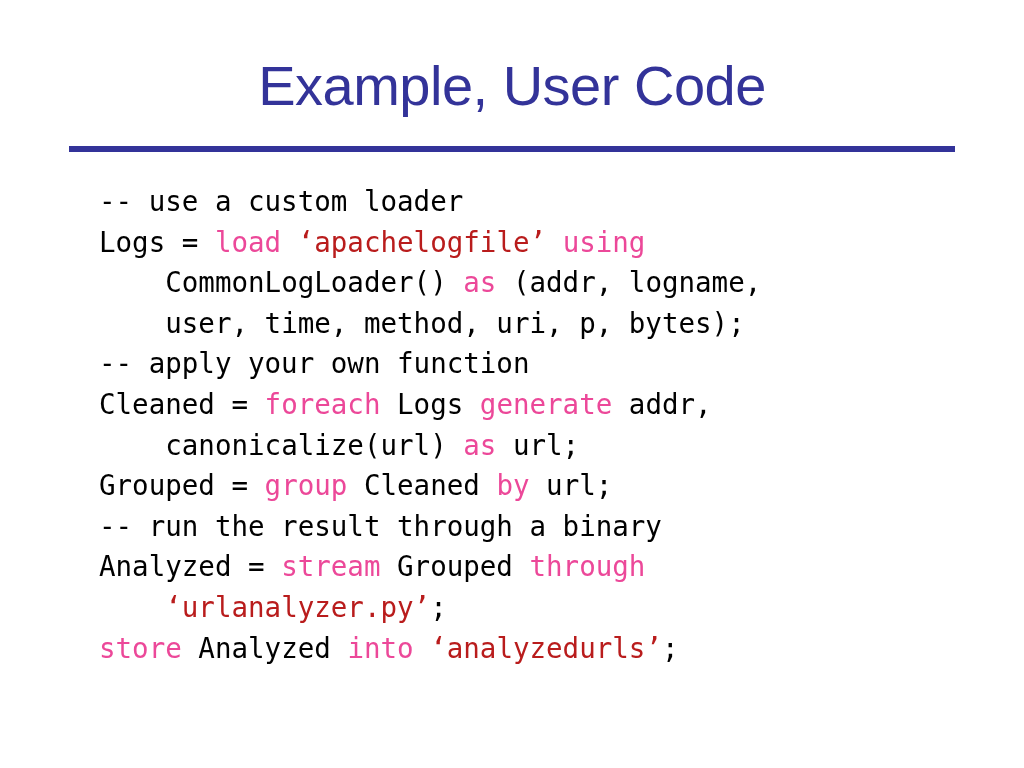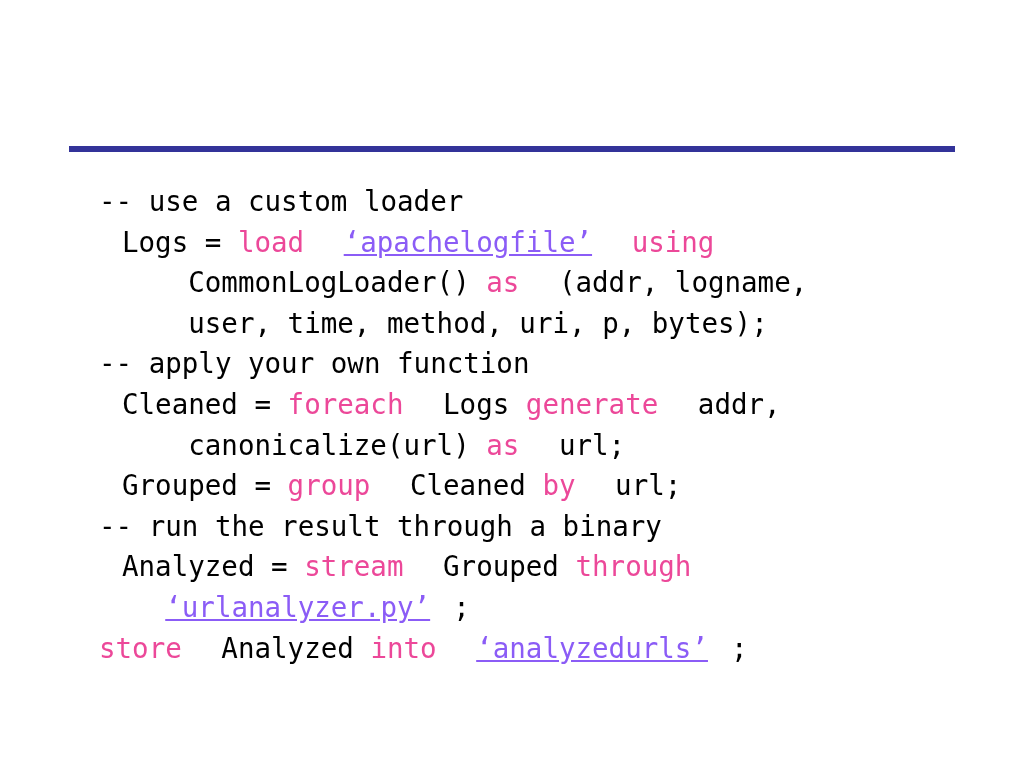--- a/index.html
+++ b/index.html
@@ -46,28 +46,29 @@
     font-size: 27.5px;
     line-height: 40.6px;
     color: #000000;
     white-space: pre;
     letter-spacing: 0px;
   }
   .code-line {
     white-space: pre;
     height: 40.6px;
   }
-  .tok-plain   { color: #000000; margin-left: 23px; }
+  .tok-plain   { color: #000000; }
   .tok-comment { color: #000000; text-align: center; }
   .tok-keyword { color: #ec4899; }
-  .tok-string  { color: #8b5cf6; text-decoration: underline; }
+  .tok-string  { color: #b91c1c; }
 </style>
 </head>
 <body>
 
 <div id="slide">
 
+  <div id="title">Example, User Code</div>
 
   <div id="title-rule"></div>
 
   <div id="code-block"><div class="code-line"><span class="tok-comment">-- use a custom loader</span></div><div class="code-line"><span class="tok-plain">Logs = </span><span class="tok-keyword">load</span><span class="tok-plain"> </span><span class="tok-string">‘apachelogfile’</span><span class="tok-plain"> </span><span class="tok-keyword">using</span></div><div class="code-line"><span>    </span><span class="tok-plain">CommonLogLoader() </span><span class="tok-keyword">as</span><span class="tok-plain"> (addr, logname,</span></div><div class="code-line"><span>    </span><span class="tok-plain">user, time, method, uri, p, bytes);</span></div><div class="code-line"><span class="tok-comment">-- apply your own function</span></div><div class="code-line"><span class="tok-plain">Cleaned = </span><span class="tok-keyword">foreach</span><span class="tok-plain"> Logs </span><span class="tok-keyword">generate</span><span class="tok-plain"> addr,</span></div><div class="code-line"><span>    </span><span class="tok-plain">canonicalize(url) </span><span class="tok-keyword">as</span><span class="tok-plain"> url;</span></div><div class="code-line"><span class="tok-plain">Grouped = </span><span class="tok-keyword">group</span><span class="tok-plain"> Cleaned </span><span class="tok-keyword">by</span><span class="tok-plain"> url;</span></div><div class="code-line"><span class="tok-comment">-- run the result through a binary</span></div><div class="code-line"><span class="tok-plain">Analyzed = </span><span class="tok-keyword">stream</span><span class="tok-plain"> Grouped </span><span class="tok-keyword">through</span></div><div class="code-line"><span>    </span><span class="tok-string">‘urlanalyzer.py’</span><span class="tok-plain">;</span></div><div class="code-line"><span class="tok-keyword">store</span><span class="tok-plain"> Analyzed </span><span class="tok-keyword">into</span><span class="tok-plain"> </span><span class="tok-string">‘analyzedurls’</span><span class="tok-plain">;</span></div></div>
 
 </div>
 
 </body></html>

